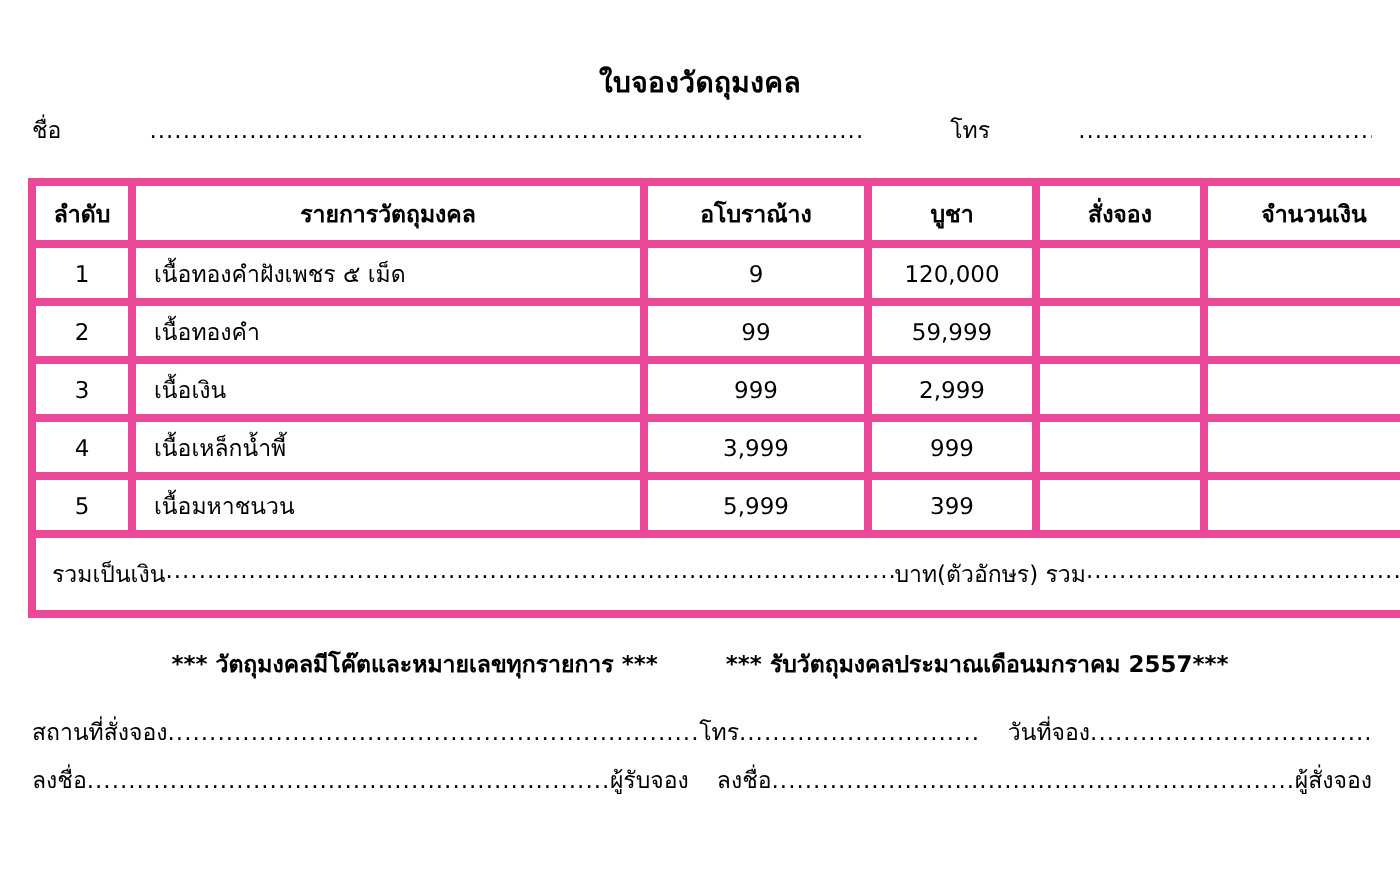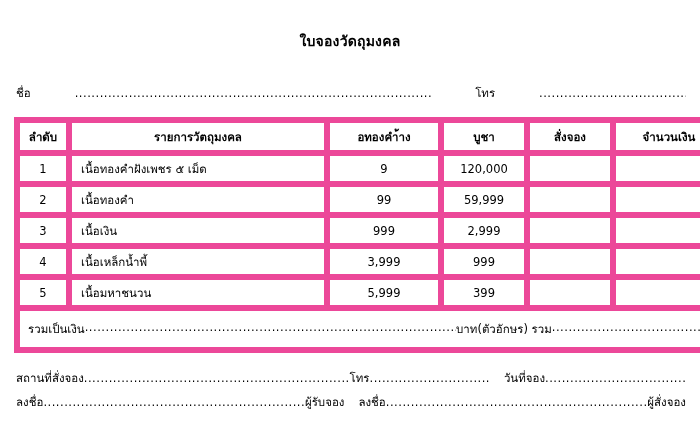--- a/index.html
+++ b/index.html
@@ -28,21 +28,21 @@
     margin-top: 20px;
     letter-spacing: 0.2px;
   }
   .title-2 {
     text-align: center;
     font-size: 14.5px;
     font-weight: bold;
     margin-top: 13px;
   }
   .name-row {
-    margin-top: 32px;
+    margin-top: 4px;
     font-size: 11.5px;
     display: flex;
     align-items: baseline;
     white-space: nowrap;
     padding-left: 2px;
     gap: 44px;
   }
   .dots {
     letter-spacing: 0.5px;
     color: #000;
@@ -52,21 +52,21 @@
   }
   .d-grow { flex: 1 1 auto; }
 
   table.main {
     width: 100%;
     border-collapse: collapse;
     margin-top: 15px;
     table-layout: fixed;
   }
   table.main th, table.main td {
-    border: 6px solid #ec4899;
+    border: 4px solid #ec4899;
     font-size: 11.5px;
     font-weight: normal;
     padding: 0;
     height: 25px;
     vertical-align: middle;
   }
   table.main th {
     font-weight: bold;
     text-align: center;
     height: 27px;
@@ -122,21 +122,21 @@
     <span class="dots d-grow">..................................................................................................................</span>
     <span>โทร</span>
     <span class="dots">...............................................</span>
   </div>
 
   <table class="main">
     <thead>
       <tr>
         <th class="c-no">ลำดับ</th>
         <th class="c-desc" style="text-align:center;padding-left:0 !important;">รายการวัตถุมงคล</th>
-        <th class="c-made">อทองคำ้าง</th>
+        <th class="c-made">อโบราณ้าง</th>
         <th class="c-price">บูชา</th>
         <th class="c-order">สั่งจอง</th>
         <th class="c-amount">จำนวนเงิน</th>
       </tr>
     </thead>
     <tbody>
       <tr>
         <td class="c-no">1</td>
         <td class="c-desc">เนื้อทองคำฝังเพชร ๕  เม็ด</td>
         <td class="c-made">9</td>
@@ -182,20 +182,25 @@
             <span>รวมเป็นเงิน</span>
             <span class="dots d-grow">................................................................................................</span>
             <span>บาท(ตัวอักษร) รวม</span>
             <span class="dots">............................................</span>
           </span>
         </td>
       </tr>
     </tbody>
   </table>
 
+  <div class="note">
+    <span>*** วัตถุมงคลมีโค๊ตและหมายเลขทุกรายการ ***</span>
+    <span class="sp"></span>
+    <span>*** รับวัตถุมงคลประมาณเดือนมกราคม 2557***</span>
+  </div>
 
   <div class="foot-row">
     <span>สถานที่สั่งจอง</span>
     <span class="dots d-grow">..................................................................</span>
     <span>โทร</span>
     <span class="dots">..............................</span>
     <span class="gap-sm"></span>
     <span>วันที่จอง</span>
     <span class="dots">...................................</span>
   </div>

